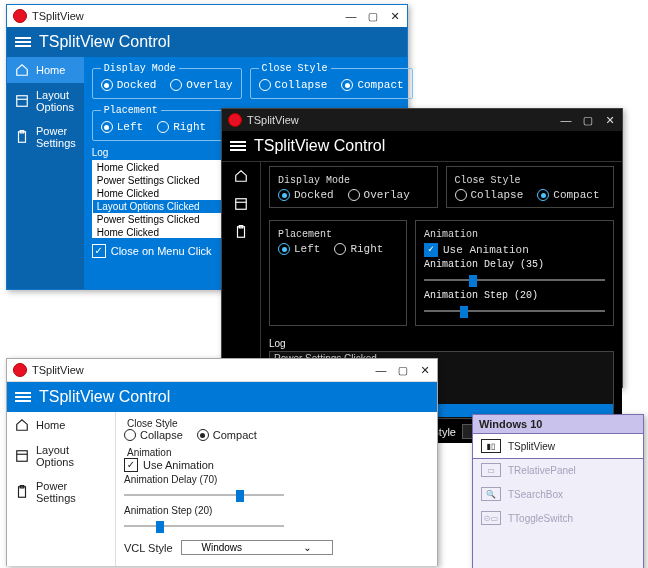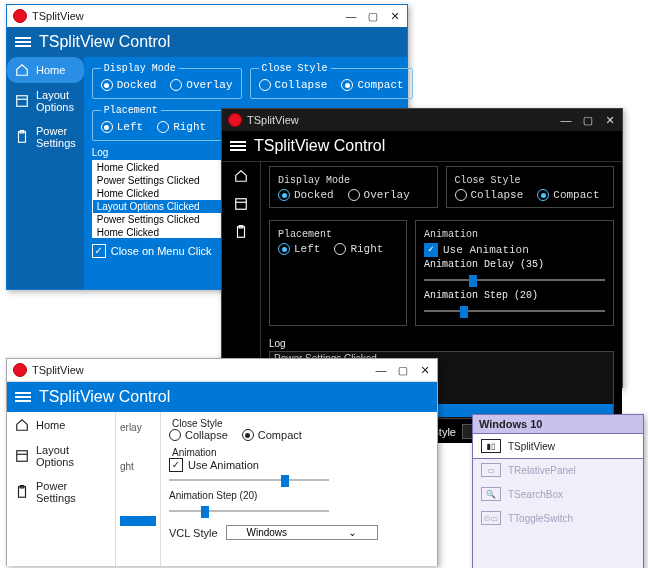--- a/index.html
+++ b/index.html
@@ -7,21 +7,21 @@
   .titlebar{height:22px;display:flex;align-items:center;justify-content:space-between;padding:0 6px;font-size:11px;}
   .titlebar .tleft{display:flex;align-items:center;gap:5px;}
   .tb-icon{width:12px;height:12px;border-radius:50%;background:#e81123;border:1px solid #b00;}
   .wbtns{display:flex;gap:10px;}
   .wbtn{width:12px;text-align:center;}
   .header{height:30px;display:flex;align-items:center;padding:0 8px;gap:8px;font-size:16px;color:#fff;}
   .hamb{display:inline-block;width:16px;}
   .hamb span{display:block;height:2px;background:#fff;margin:2px 0;}
   .body{display:flex;align-items:stretch;}
   .sidebar{width:108px;color:#fff;}
-  .sidebar .sitem{display:flex;align-items:center;gap:7px;padding:6px 8px;font-size:11px;border-radius:10px;}
+  .sidebar .sitem{display:flex;align-items:center;gap:7px;padding:6px 8px;font-size:11px;}
   .sicon{width:14px;height:14px;display:flex;align-items:center;justify-content:center;}
   .sicon svg{width:14px;height:14px;}
   .content{flex:1;padding:6px 8px;}
   fieldset{border:1px solid rgba(255,255,255,.6);border-radius:2px;padding:5px 8px 7px;margin:0;}
   legend{font-size:10px;padding:0 3px;}
   .row{display:flex;gap:8px;margin-bottom:6px;font-family:Liberation Mono, monospace;}
   .radios{display:flex;gap:14px;align-items:center;font-size:11px;}
   .radio{display:flex;align-items:center;gap:4px;}
   .rdot{width:10px;height:10px;border:1px solid currentColor;border-radius:50%;display:flex;align-items:center;justify-content:center;}
   .rdot.sel::after{content:"";width:5px;height:5px;border-radius:50%;background:currentColor;}
@@ -369,45 +369,41 @@
       <div class="sitem">
         <span class="sicon">
             <svg viewBox="0 0 24 24" stroke="#222" fill="none" stroke-width="2">
               <rect x="6" y="3" width="12" height="18"></rect>
               <rect x="9" y="1" width="6" height="4"></rect>
             </svg>
           </span>
         <span>Power Settings</span>
       </div>
     </div>
-    <div style="width:36px;border-right:1px solid #ddd;padding:4px;font-size:10px;color:#555">
-      <div style="margin-top:6px">erlay</div>
-      <div style="margin-top:28px">ght</div>
-      <div style="margin-top:44px;height:10px;background:#0078d7"></div>
-    </div>
     <div class="content">
       <fieldset>
         <legend>Close Style</legend>
         <div class="radios" style="color:#222">
           <div class="radio">
               <span class="rdot"></span>
               <span>Collapse</span>
             </div>
           <div class="radio">
               <span class="rdot sel"></span>
               <span>Compact</span>
             </div>
         </div>
       </fieldset>
       <fieldset>
         <legend>Animation</legend>
         <div class="chk" style="color:#222">
           <span class="chkbox">✓</span>
           <span>Use Animation</span>
         </div>
+        <div class="lbl">Animation Delay (70)</div>
         <div class="slider" style="width:160px">
             <div class="track"></div>
             <div class="thumb" style="left:70%"></div>
           </div>
         <div class="lbl">Animation Step (20)</div>
         <div class="slider" style="width:160px">
             <div class="track"></div>
             <div class="thumb" style="left:20%"></div>
           </div>
       </fieldset>

